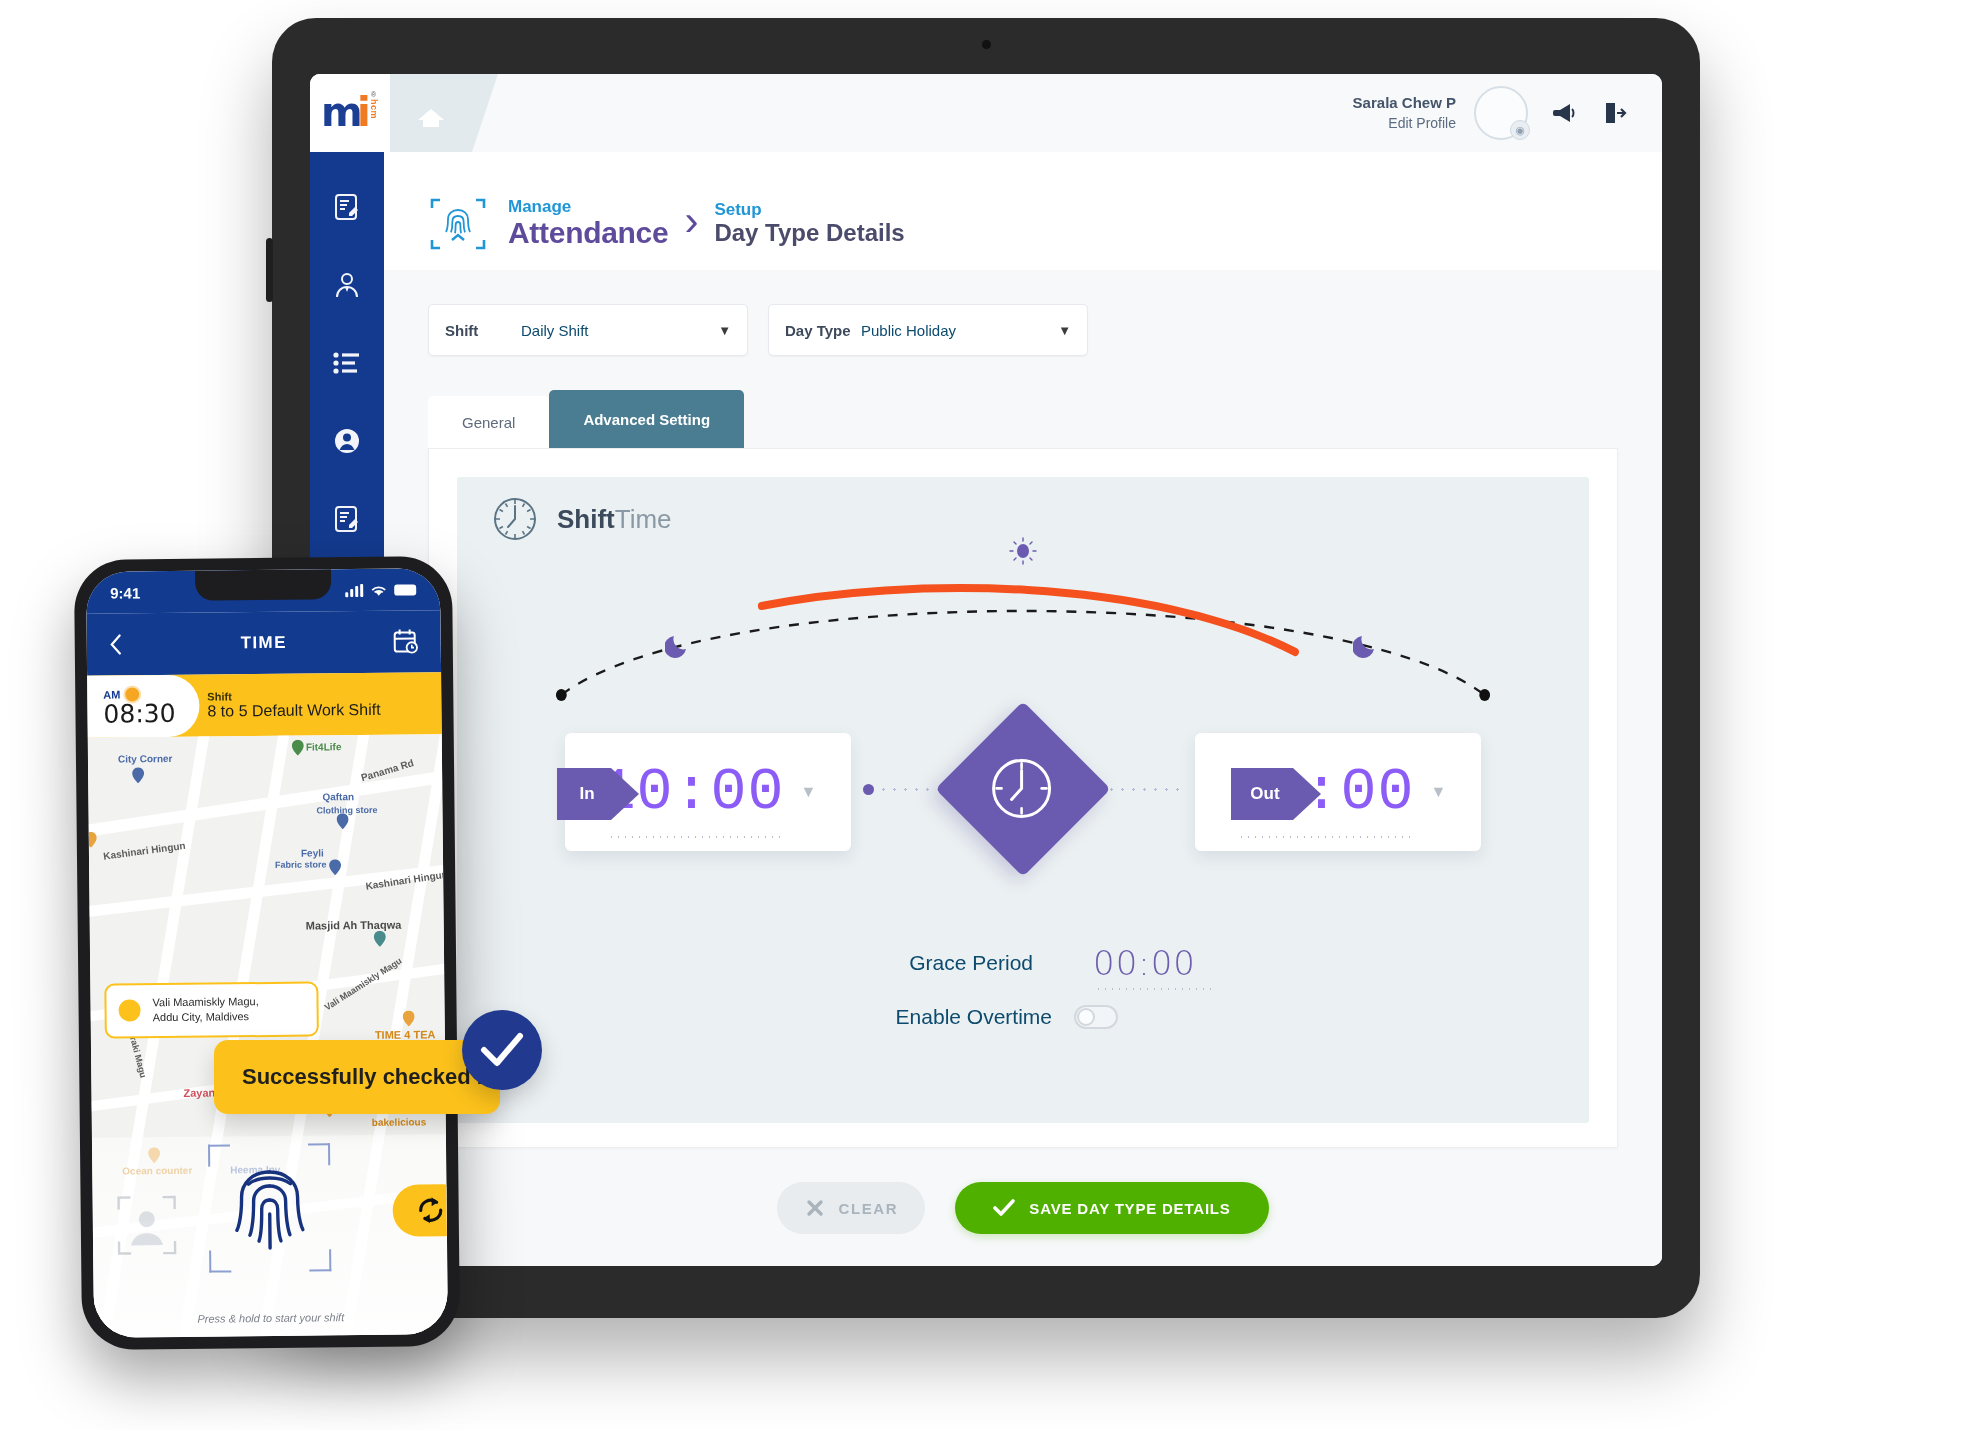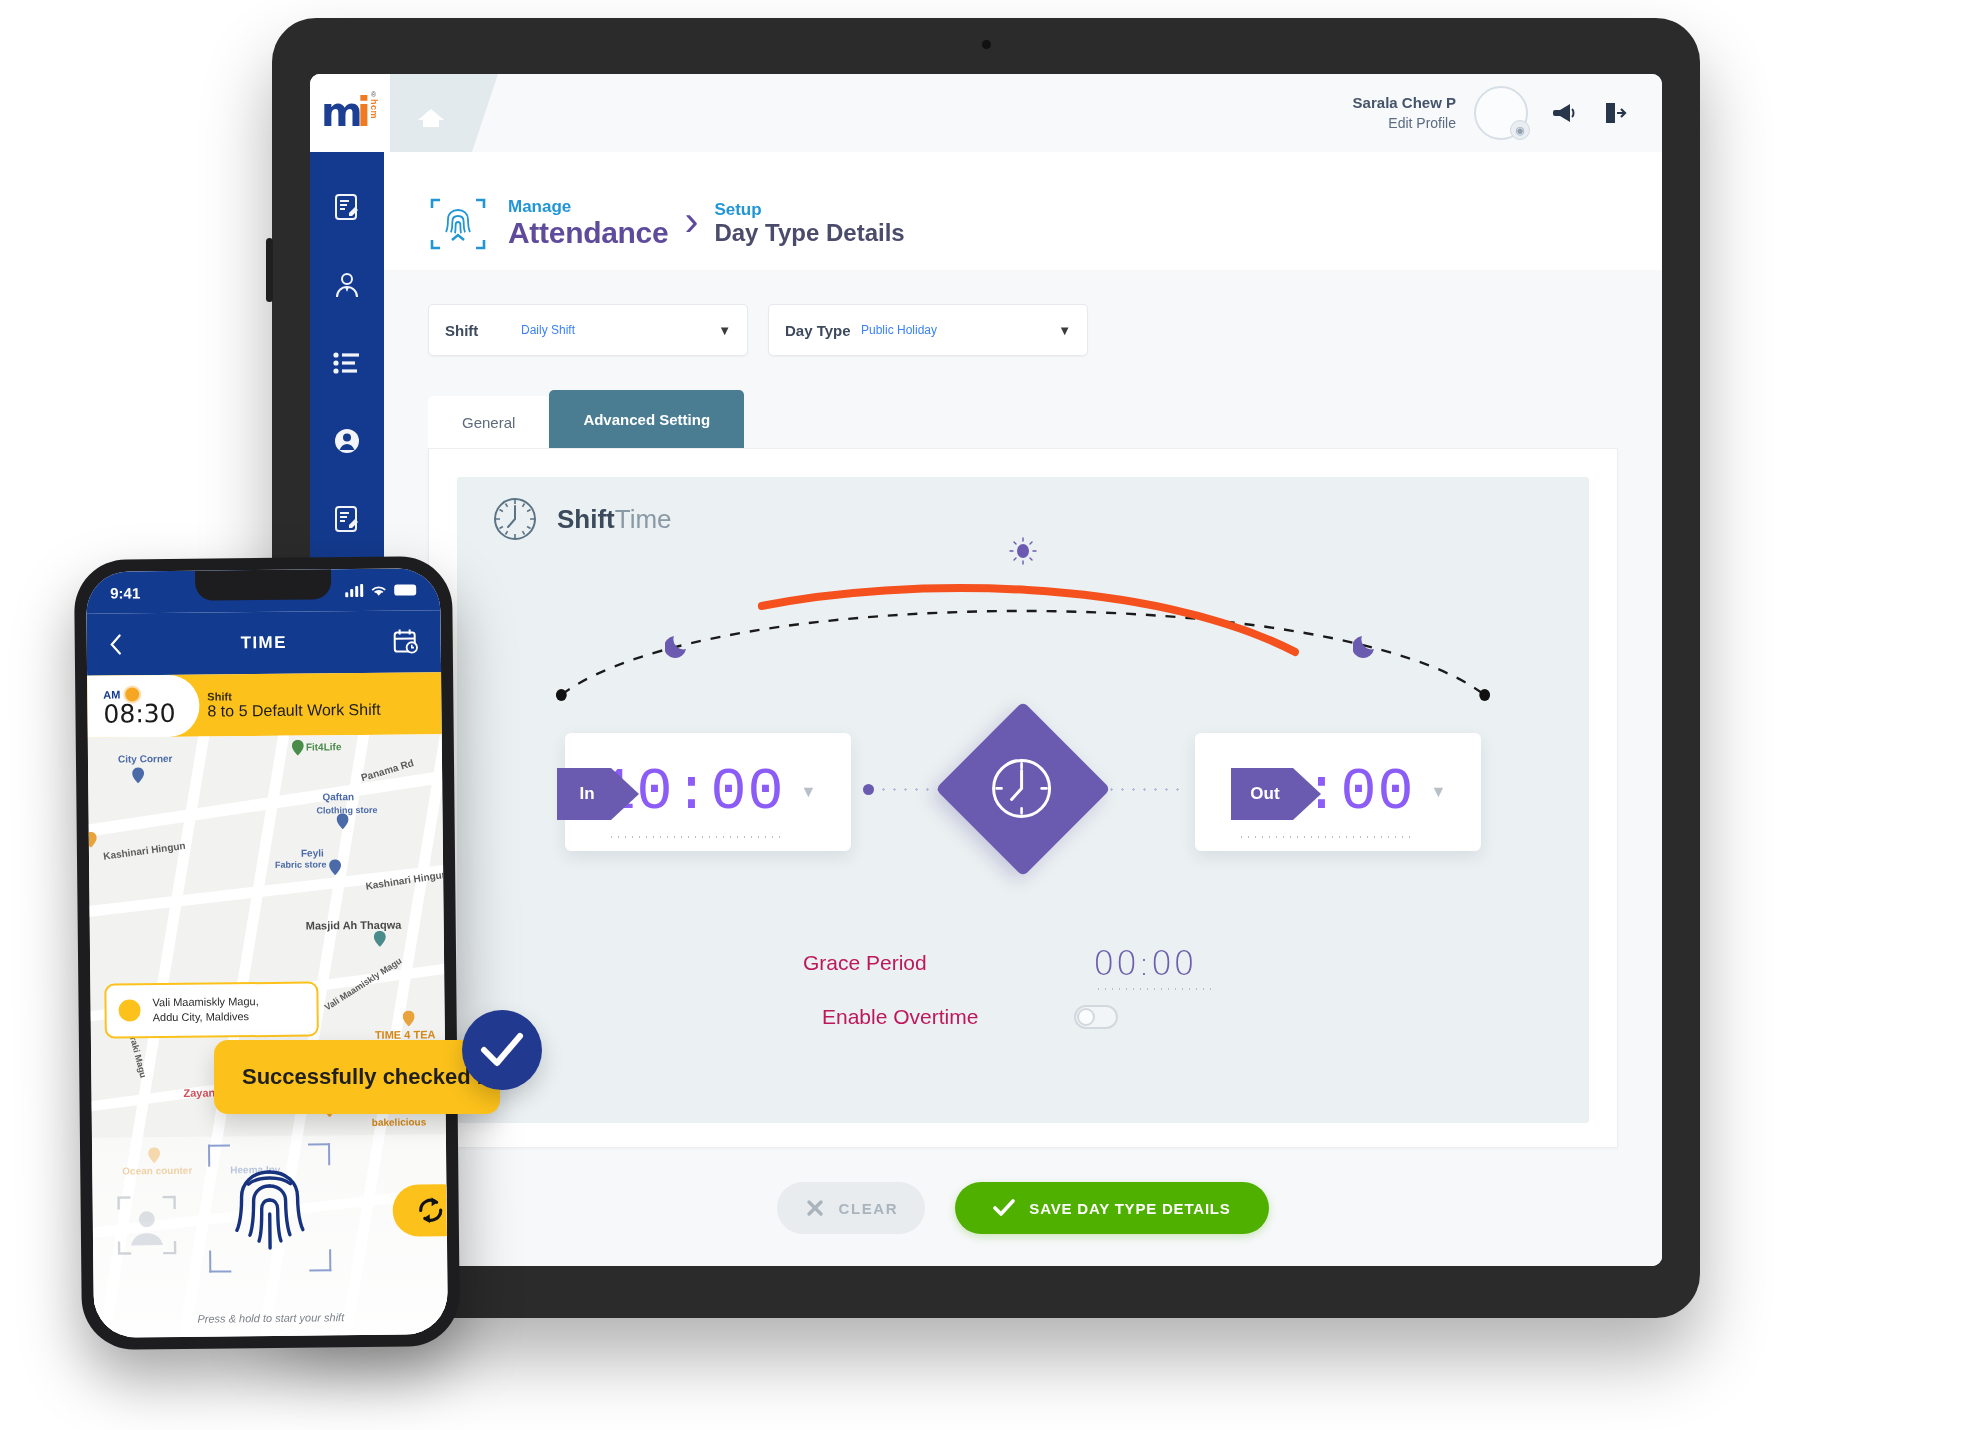--- a/index.html
+++ b/index.html
@@ -99,21 +99,21 @@
 
   .content-area{ background:#f7f8fa; height:996px; padding:34px 44px 0 44px; }
 
   .filters{ display:flex; gap:20px; margin-bottom:34px; }
   .field{
     background:#fff; border:1px solid #e6e9ee; border-radius:5px; height:52px;
     display:flex; align-items:center; padding:0 16px; min-width:320px;
     box-shadow:0 1px 2px rgba(0,0,0,.04);
   }
   .field .lbl{ font-size:15px; color:#3e4a5c; font-weight:bold; width:76px;}
-  .field .val{ font-size:12px; color:#3b82f6; flex:1; }
+  .field .val{ font-size:15px; color:#0c4a6e; flex:1; }
   .field .car{ color:#3b3b3b; font-size:13px;}
 
   .tabs{ display:flex; align-items:flex-end; }
   .tab{
     height:52px; padding:0 34px; display:flex; align-items:center; justify-content:center;
     font-size:15px; border-radius:5px 5px 0 0;
   }
   .tab.inactive{ background:#ffffff; color:#5d6b7c; }
   .tab.active{ background:#4a7d91; color:#ffffff; font-weight:bold; height:58px;}
 
@@ -173,21 +173,21 @@
     position:absolute; top:55px; height:3px; z-index:1;
     background-image:radial-gradient(circle, #b3b9d8 1.1px, transparent 1.3px);
     background-size:11px 3px; background-repeat:repeat-x;
   }
   .dline.l{ left:376px; right:auto; width:216px; }
   .dline.r{ right:376px; width:216px; }
   .dline-dot{ position:absolute; top:51px; width:11px; height:11px; border-radius:50%; background:#6b5bb0; z-index:2;}
 
   .gp-rows{ position:absolute; left:0; right:0; bottom:72px; }
   .gp-row{ display:flex; align-items:center; justify-content:center; gap:22px; margin-bottom:22px;}
-  .gp-lbl{ font-size:21px; color:#be185d; width:230px; }
+  .gp-lbl{ font-size:21px; color:#0c4a6e; width:230px; text-align:right; }
   .gp-val-wrap{ position:relative; width:150px;margin-left:38px; }
   .gp-val{ font-family:"DejaVu Sans", sans-serif; font-size:34px; font-weight:300; color:#6d5fae; letter-spacing:1px;}
   .gp-dots{
     position:absolute; left:2px; width:118px; bottom:-7px; height:2px;
     background-image:radial-gradient(circle, #b9bcc9 0.7px, transparent 0.9px);
     background-size:7px 2px; background-repeat:repeat-x;
   }
   .toggle{
     width:44px; height:24px; border-radius:14px; border:2px solid #d3d8de; background:#f2f5f7;
     position:relative;

